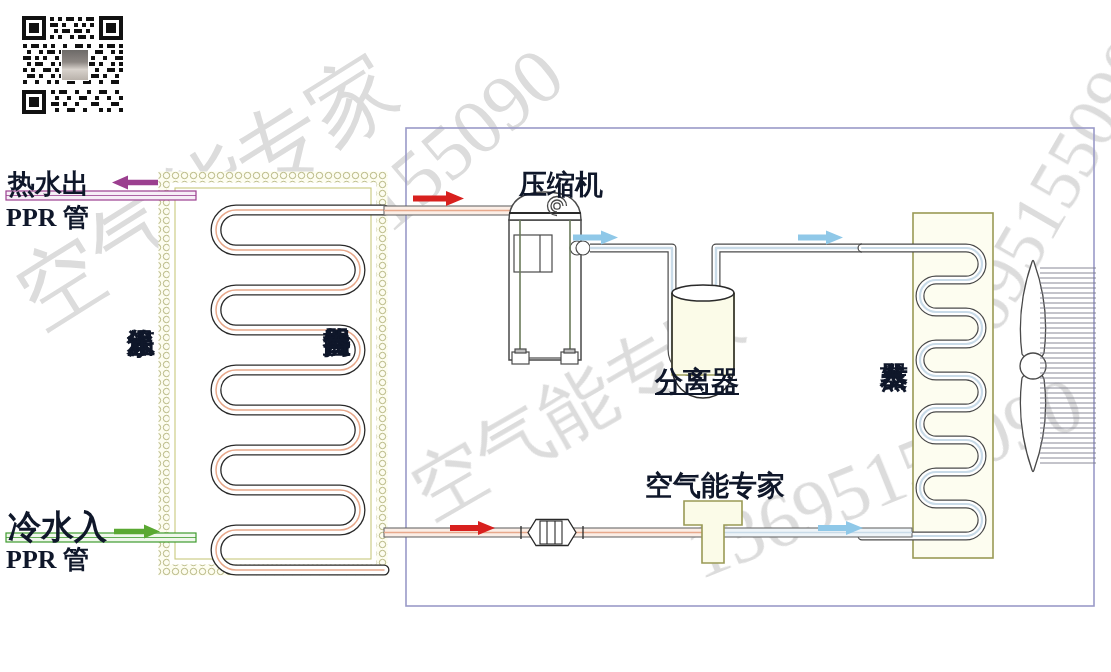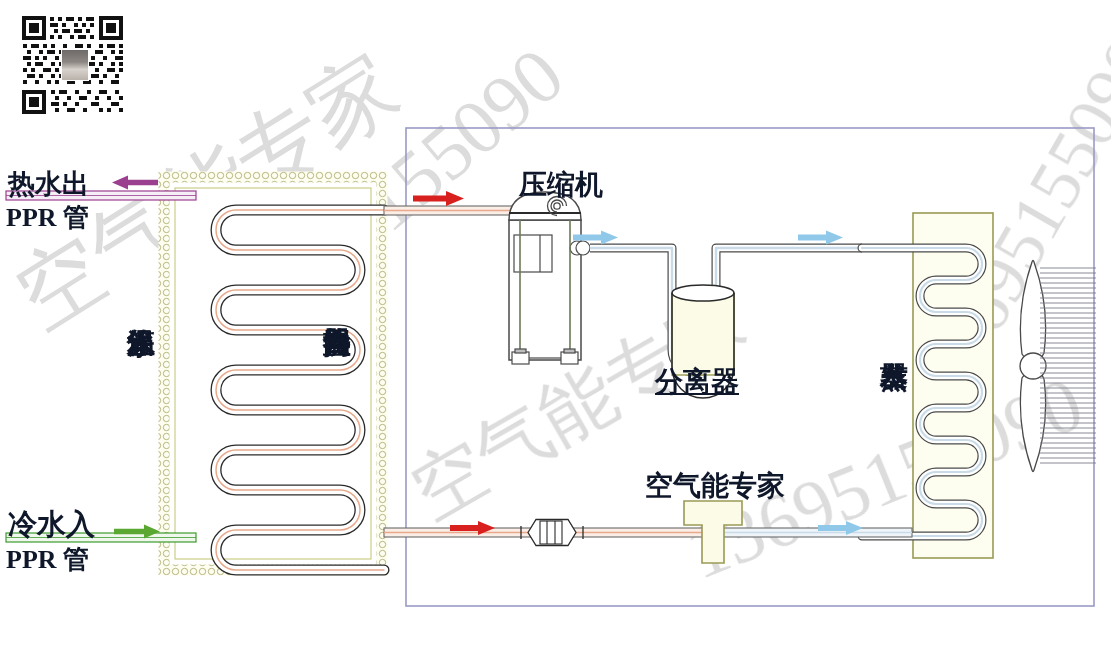--- a/index.html
+++ b/index.html
@@ -365,21 +365,21 @@
 
     <g>
       <path d="M684 501 h58 v24 h-18 v38 h-22 v-38 h-18 z" fill="#fbfbe8" stroke="#9a9a55" stroke-width="1.6"></path>
     </g>
 
   </svg>
 
   <div class="lbl cn" style="left:8px; top:166px; font-size:27px;">热水出</div>
   <div class="lbl" style="left:6px; top:200px; font-size:26px;">PPR 管</div>
 
-  <div class="lbl cn" style="left:8px; top:505px; font-size:29px;">冷水入</div>
+  <div class="lbl cn" style="left:8px; top:505px; font-size:33px;">冷水入</div>
   <div class="lbl" style="left:6px; top:542px; font-size:26px;">PPR 管</div>
 
   <div class="lbl cn vert" style="left:126px; top:307px; font-size:28px;">保温水箱</div>
 
   <div class="lbl cn vert" style="left:322px; top:306px; font-size:28px;">内置换热器</div>
 
   <div class="lbl cn" style="left:519px; top:166px; font-size:28px;">压缩机</div>
 
   <div class="lbl cn" style="left:655px; top:363px; font-size:28px;text-decoration:underline;">分离器</div>
 

